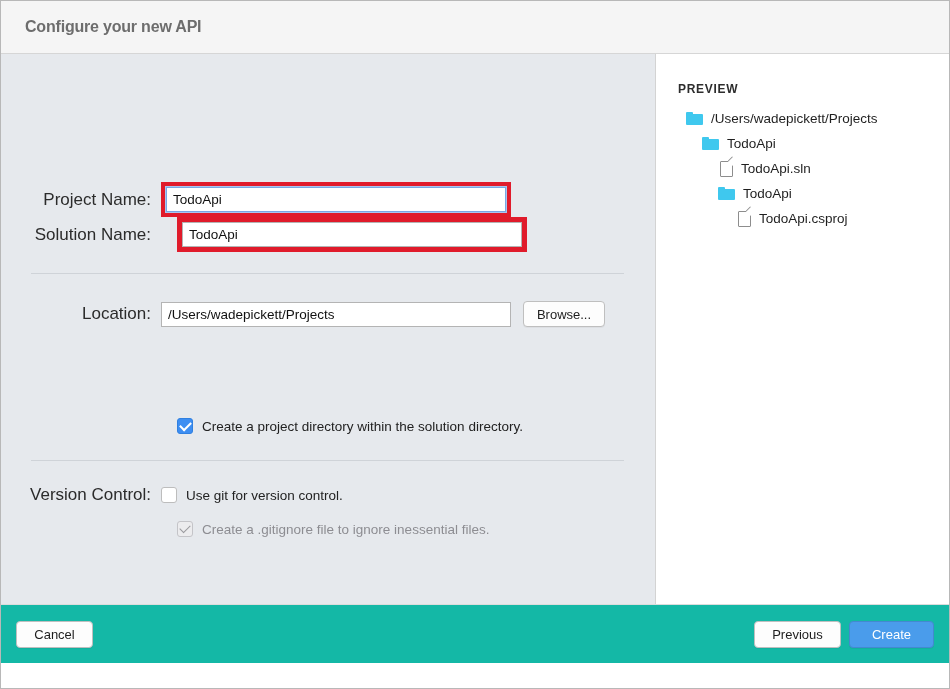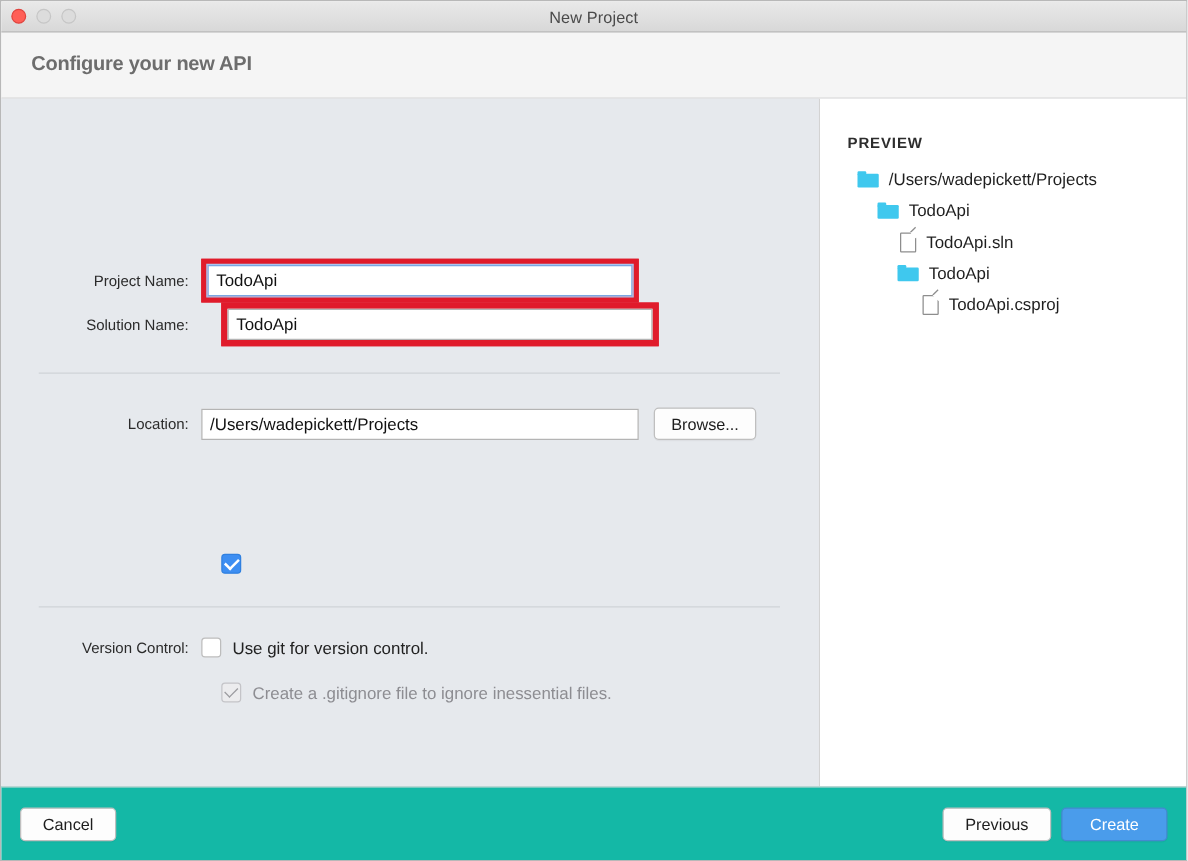--- a/index.html
+++ b/index.html
@@ -95,21 +95,21 @@
     padding: 28px 0 0 22px;
   }
 
   
   .row {
     display: flex;
     align-items: center;
     position: absolute;
   }
   .lbl {
-    font-size: 12px;
+    font-size: 17px;
     color: #2b2b2b;
     text-align: right;
     white-space: nowrap;
   }
 
   .txtfield {
     box-sizing: border-box;
     height: 25px;
     background: #ffffff;
     border: 1px solid #b4b4b4;
@@ -306,28 +306,20 @@
     background: #4a9ceb;
     border: 1px solid #4389cf;
     color: #ffffff;
   }
 </style>
 </head>
 <body>
 
 <div class="window">
 
-  <div class="titlebar">
-    <div class="traffic">
-      <span class="light close"></span>
-      <span class="light min"></span>
-      <span class="light max"></span>
-    </div>
-    <div class="titlebar-title">New Project</div>
-  </div>
 
   <div class="header">
     <div class="header-title">Configure your new API</div>
   </div>
 
   <div class="body">
 
     <div class="form-pane">
 
       <div class="row" style="left:0; top:128px; width:654px;">
@@ -349,20 +341,21 @@
       <div class="row" style="left:0; top:247px; width:654px;">
         <div class="lbl" style="width:150px; margin-right:10px;">Location:</div>
         <div class="txtfield" style="width:350px; height:25px;">/Users/wadepickett/Projects</div>
         <div class="btn" style="width:82px; height:26px; margin-left:12px;">Browse...</div>
       </div>
 
       <div class="checkrow" style="left:176px; top:364px;">
         <span class="cbox on">
           <span class="check-glyph"></span>
         </span>
+        <span class="ctext">Create a project directory within the solution directory.</span>
       </div>
 
       <div class="divider" style="left:30px; top:406px; width:593px;"></div>
 
       <div class="row" style="left:0; top:431px; width:606px;">
         <div class="lbl" style="width:150px; margin-right:10px;">Version Control:</div>
         <span class="cbox off" style="margin-right:9px;"></span>
         <span class="ctext">Use git for version control.</span>
       </div>
 

